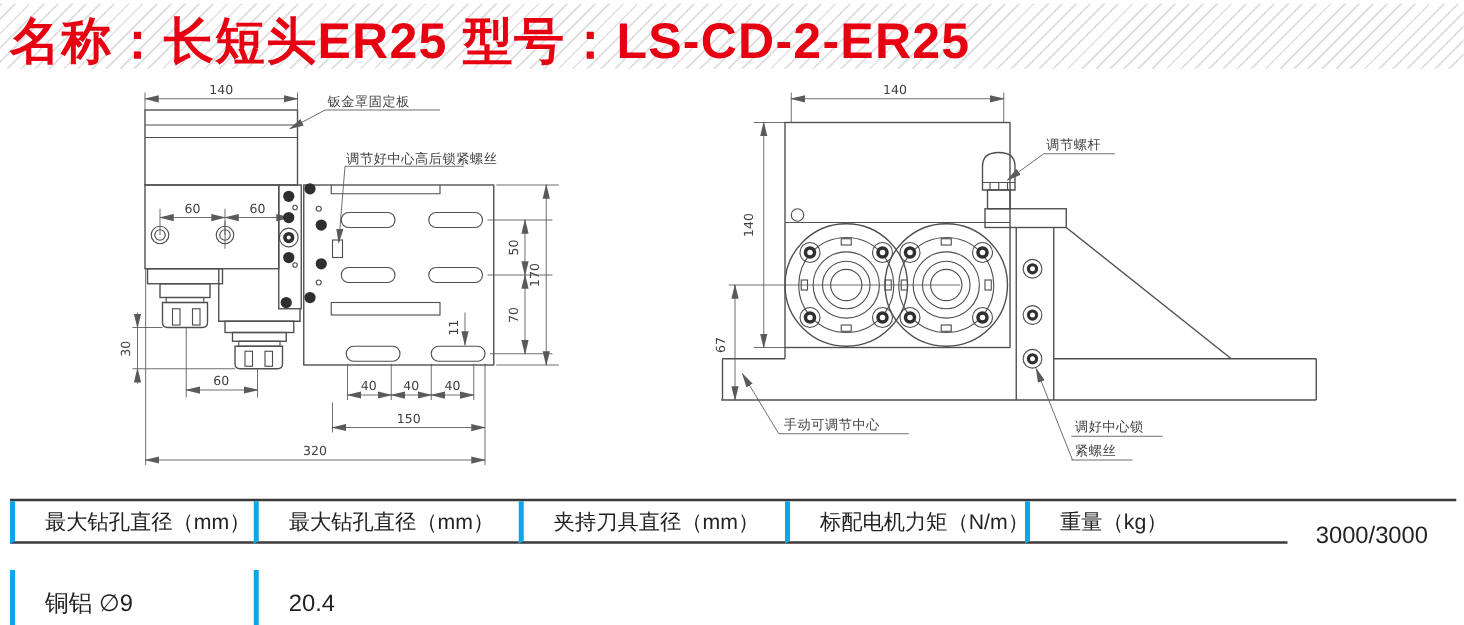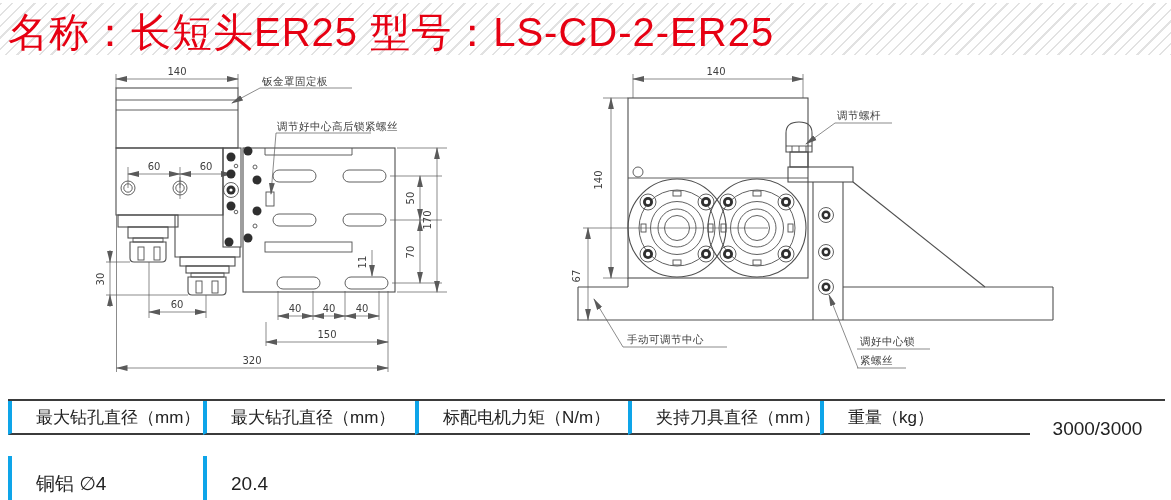--- a/index.html
+++ b/index.html
@@ -5,21 +5,21 @@
   html,body{margin:0;padding:0;}
   body{
     width:1171px;height:500px;background:#ffffff;position:relative;
     font-family:"Liberation Sans","DejaVu Sans",sans-serif;overflow:hidden;
   }
   .hatch-band{
     position:absolute;left:0;top:3px;width:1171px;height:52px;
     background:repeating-linear-gradient(135deg,#e2e2e2 0 1.6px,#ffffff 1.6px 8px);
   }
   .page-title{
-    position:absolute;left:8px;top:5px;font-size:40px;font-weight:normal;
+    position:absolute;left:8px;top:5px;font-size:40px;font-weight:bold;
     color:#e60012;letter-spacing:1px;white-space:nowrap;
   }
   svg{position:absolute;left:0;top:0;}
   .g{fill:none;stroke:#4f4f4f;stroke-width:1.1px;}
   .g2{fill:none;stroke:#4f4f4f;stroke-width:0.9px;}
   .d{fill:none;stroke:#5a5a5a;stroke-width:0.7px;}
   .bolt{fill:#2f2f2f;stroke:none;}
   .dt{font:10px "DejaVu Sans",sans-serif;fill:#3f3f3f;}
   .lbl{font:10.5px "DejaVu Sans",sans-serif;fill:#3f3f3f;letter-spacing:0.5px;}
   .spec-table{
@@ -299,22 +299,22 @@
     <text class="lbl" x="860" y="345">调好中心锁</text>
     <line class="d" x1="857" y1="349" x2="930" y2="349"></line>
     <text class="lbl" x="860" y="364">紧螺丝</text>
     <line class="d" x1="857" y1="368" x2="906" y2="368"></line>
   </g>
 </svg>
 
 <div class="spec-table">
   <div class="th cdiv">最大钻孔直径（mm）</div>
   <div class="th cdiv">最大钻孔直径（mm）</div>
+  <div class="th cdiv">夹持刀具直径（mm）</div>
   <div class="th cdiv">标配电机力矩（N/m）</div>
-  <div class="th cdiv">夹持刀具直径（mm）</div>
   <div class="th cdiv">重量（kg）</div>
 
   <div class="td cen">3000/3000</div>
   <div class="td cdiv">
-    <span>铜铝 ∅4</span>
+    <span>铜铝 ∅9</span>
   </div>
   <div class="td cdiv">20.4</div>
 </div>
 
 </body></html>

